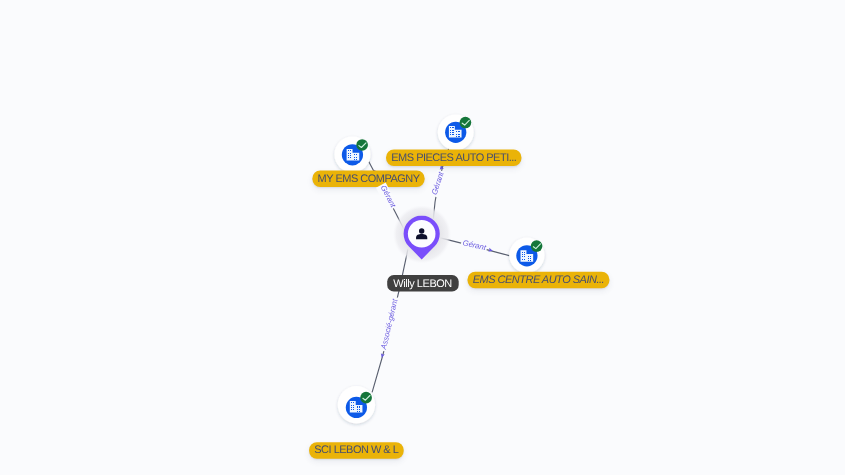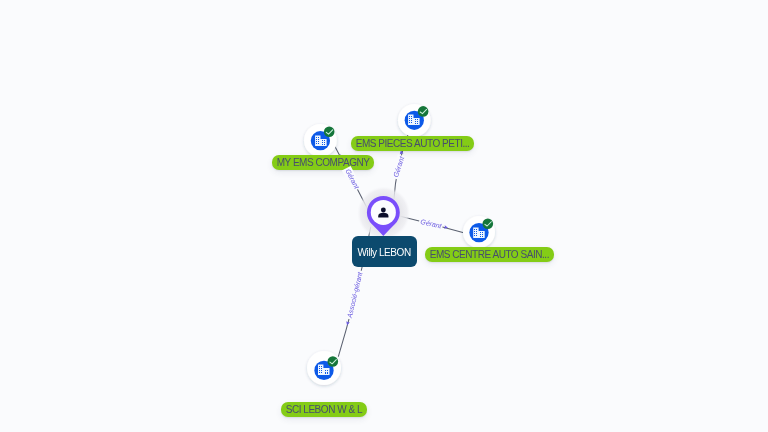--- a/index.html
+++ b/index.html
@@ -4,30 +4,30 @@
 <style>
   html,body{margin:0;padding:0;}
   body{width:768px;height:432px;background:#fafbfd;overflow:hidden;
        font-family:"Liberation Sans",sans-serif;
        -webkit-font-smoothing:antialiased;}
   #stage{position:relative;width:768px;height:432px;background:#fafbfd;}
   svg.layer{position:absolute;left:0;top:0;width:768px;height:432px;overflow:visible;}
   .node{position:absolute;}
   .edge{fill:none;stroke:#5a6070;stroke-width:1.05;stroke-linecap:round;}
   .arrow>path{fill:#6a5ae0;}
-  .nodelabel{position:absolute;background:#84cc16;border-radius:7px;
+  .nodelabel{position:absolute;background:#eab308;border-radius:7px;
       box-shadow:0 1px 1.5px rgba(50,55,90,.10),0 2.5px 6px rgba(50,55,90,.085);
       color:#474e6d;font-size:10px;letter-spacing:-0.46px;line-height:1;
       white-space:nowrap;height:15.2px;padding:1.3px 4.7px 0;
       display:flex;align-items:center;box-sizing:border-box;
       will-change:transform;}
-  .personlabel{position:absolute;background:#0c4a6e;border-radius:6px;
+  .personlabel{position:absolute;background:#404040;border-radius:6px;
       color:#fff;font-size:10px;letter-spacing:-0.42px;white-space:nowrap;
-      height:31px;padding:1.2px 6.1px 0;display:flex;align-items:center;
-      box-sizing:border-box;}
+      height:15px;padding:1.2px 6.1px 0;display:flex;align-items:center;
+      box-sizing:border-box;margin-top:14px;}
   .edgelabel{position:absolute;color:#6a5ae0;font-size:7px;font-style:italic;
       white-space:nowrap;transform-origin:50% 50%;letter-spacing:0px;
       background:#fafbfd;padding:0.5px 1.5px;line-height:1.25;
       -webkit-font-smoothing:antialiased;}
 </style>
 </head>
 <body style="background: rgb(250, 251, 253);">
 
 <div id="stage" style="background: rgb(250, 251, 253);">
 
@@ -170,23 +170,23 @@
   <path fill="#7a4efb" d="M31.95 28.11 A16.45 16.45 0 1 0 8.75 28.11 Q14.6 34.0 20.35 39.95 Q26.1 34.0 31.95 28.11 Z"></path>
   <circle cx="20.35" cy="16.45" r="12.55" fill="#fcfcff"></circle>
   <g fill="#0d0f2c" transform="translate(20.35,16.45)">
     <circle cx="0" cy="-2.5" r="2.45"></circle>
     <path d="M-5.1 5.0 L5.1 5.0 L5.1 3.7 C5.1 1.25 2.8 0.3 0 0.3 C-2.8 0.3 -5.1 1.25 -5.1 3.7 Z"></path>
   </g>
         </svg></div>
   </div>
 
   <div id="labels">
-    <div class="nodelabel" style="left: 272px; top: 154.8px;">MY EMS COMPAGNY</div>
+    <div class="nodelabel" style="left: 284px; top: 154.8px;">MY EMS COMPAGNY</div>
     <div class="nodelabel" style="left: 351.3px; top: 135.6px;">EMS PIECES AUTO PETI...</div>
-    <div class="nodelabel" style="left: 425px; top: 246.6px;">EMS CENTRE AUTO SAIN...</div>
+    <div class="nodelabel" style="left: 425px; top: 246.6px; font-style: italic;">EMS CENTRE AUTO SAIN...</div>
     <div class="nodelabel" style="left: 281.3px; top: 402px;">SCI LEBON W &amp; L</div>
     <div class="personlabel" style="left: 351.5px; top: 236.2px;">Willy LEBON</div>
   </div>
 
   <div id="elabels">
     <div class="edgelabel" style="left: 352.2px; top: 179.1px; transform: translate(-50%, -50%) rotate(62.2deg);">Gérant</div>
     <div class="edgelabel" style="left: 398.9px; top: 167px; transform: translate(-50%, -50%) rotate(-72.5deg);">Gérant</div>
     <div class="edgelabel" style="left: 430.5px; top: 223.7px; transform: translate(-50%, -50%) rotate(13deg);">Gérant</div>
     <div class="edgelabel" style="left: 355.3px; top: 294.5px; transform: translate(-50%, -50%) rotate(-76.8deg);">Associé-gérant</div>
   </div>

